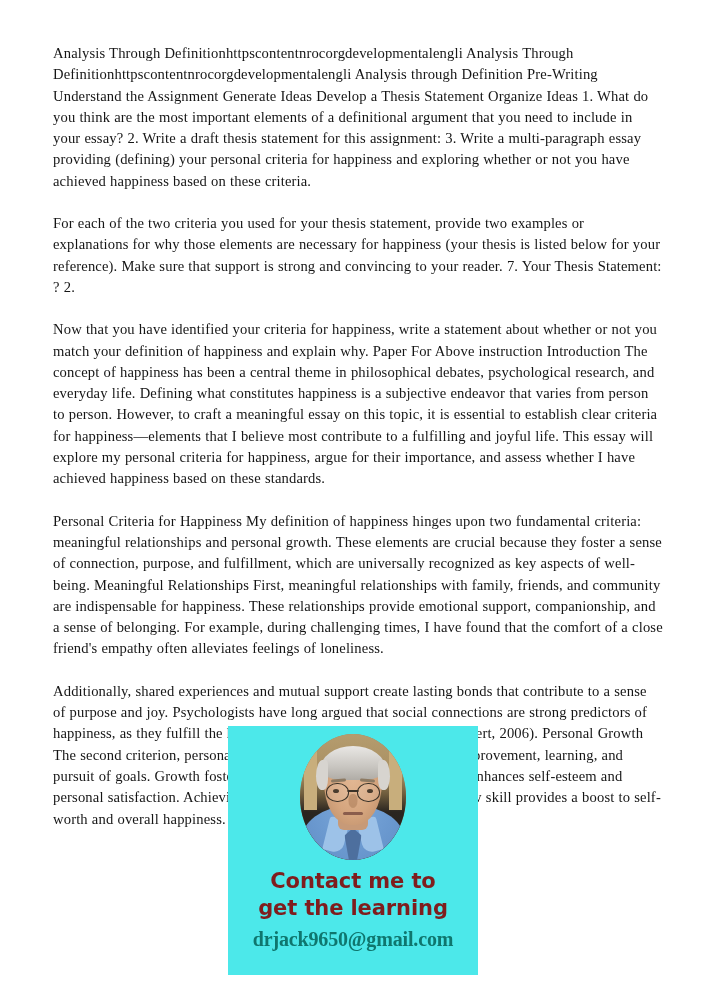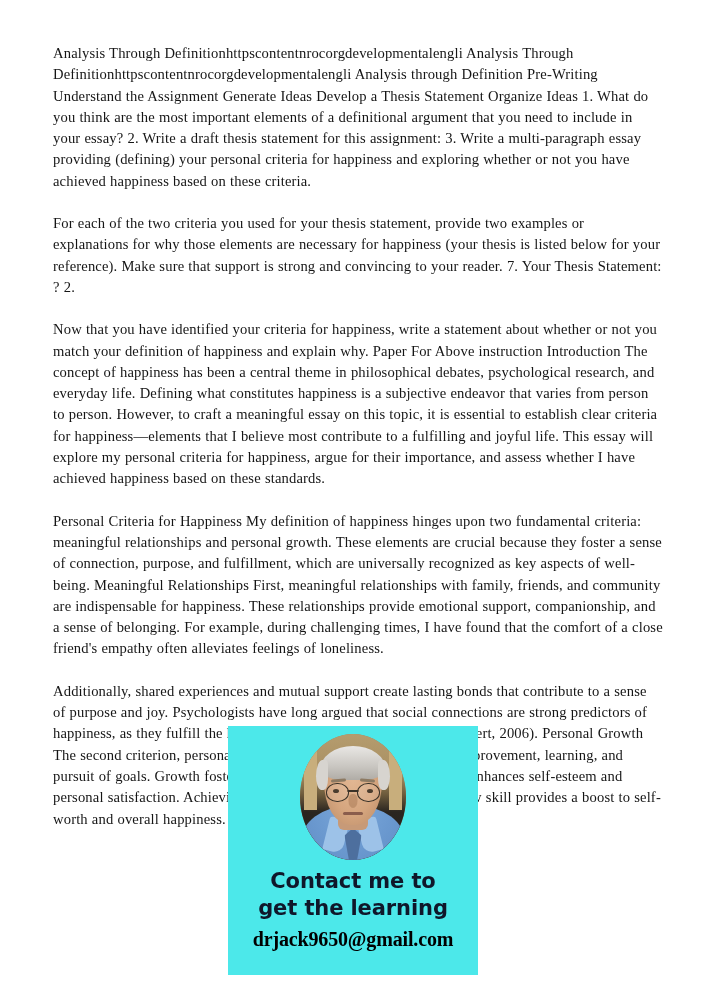--- a/index.html
+++ b/index.html
@@ -131,29 +131,29 @@
   #contact-lines {
     margin-top: 8px;
     text-align: center;
     width: 100%;
   }
   .contact-line {
     font-family: "DejaVu Sans", "Liberation Sans", sans-serif;
     font-weight: bold;
     font-size: 21px;
     line-height: 27px;
-    color: #0f172a;
+    color: #7f1d1d;
     letter-spacing: -0.1px;
   }
   #contact-email {
     font-family: "Liberation Serif", "DejaVu Serif", serif;
     font-weight: bold;
     font-size: 20px;
     line-height: 28px;
-    color: #000000;
+    color: #0f766e;
     margin-top: 3px;
     letter-spacing: -0.15px;
   }
 </style>
 </head>
 <body>
 
 <div id="page">
 
   <div id="doc-body">

